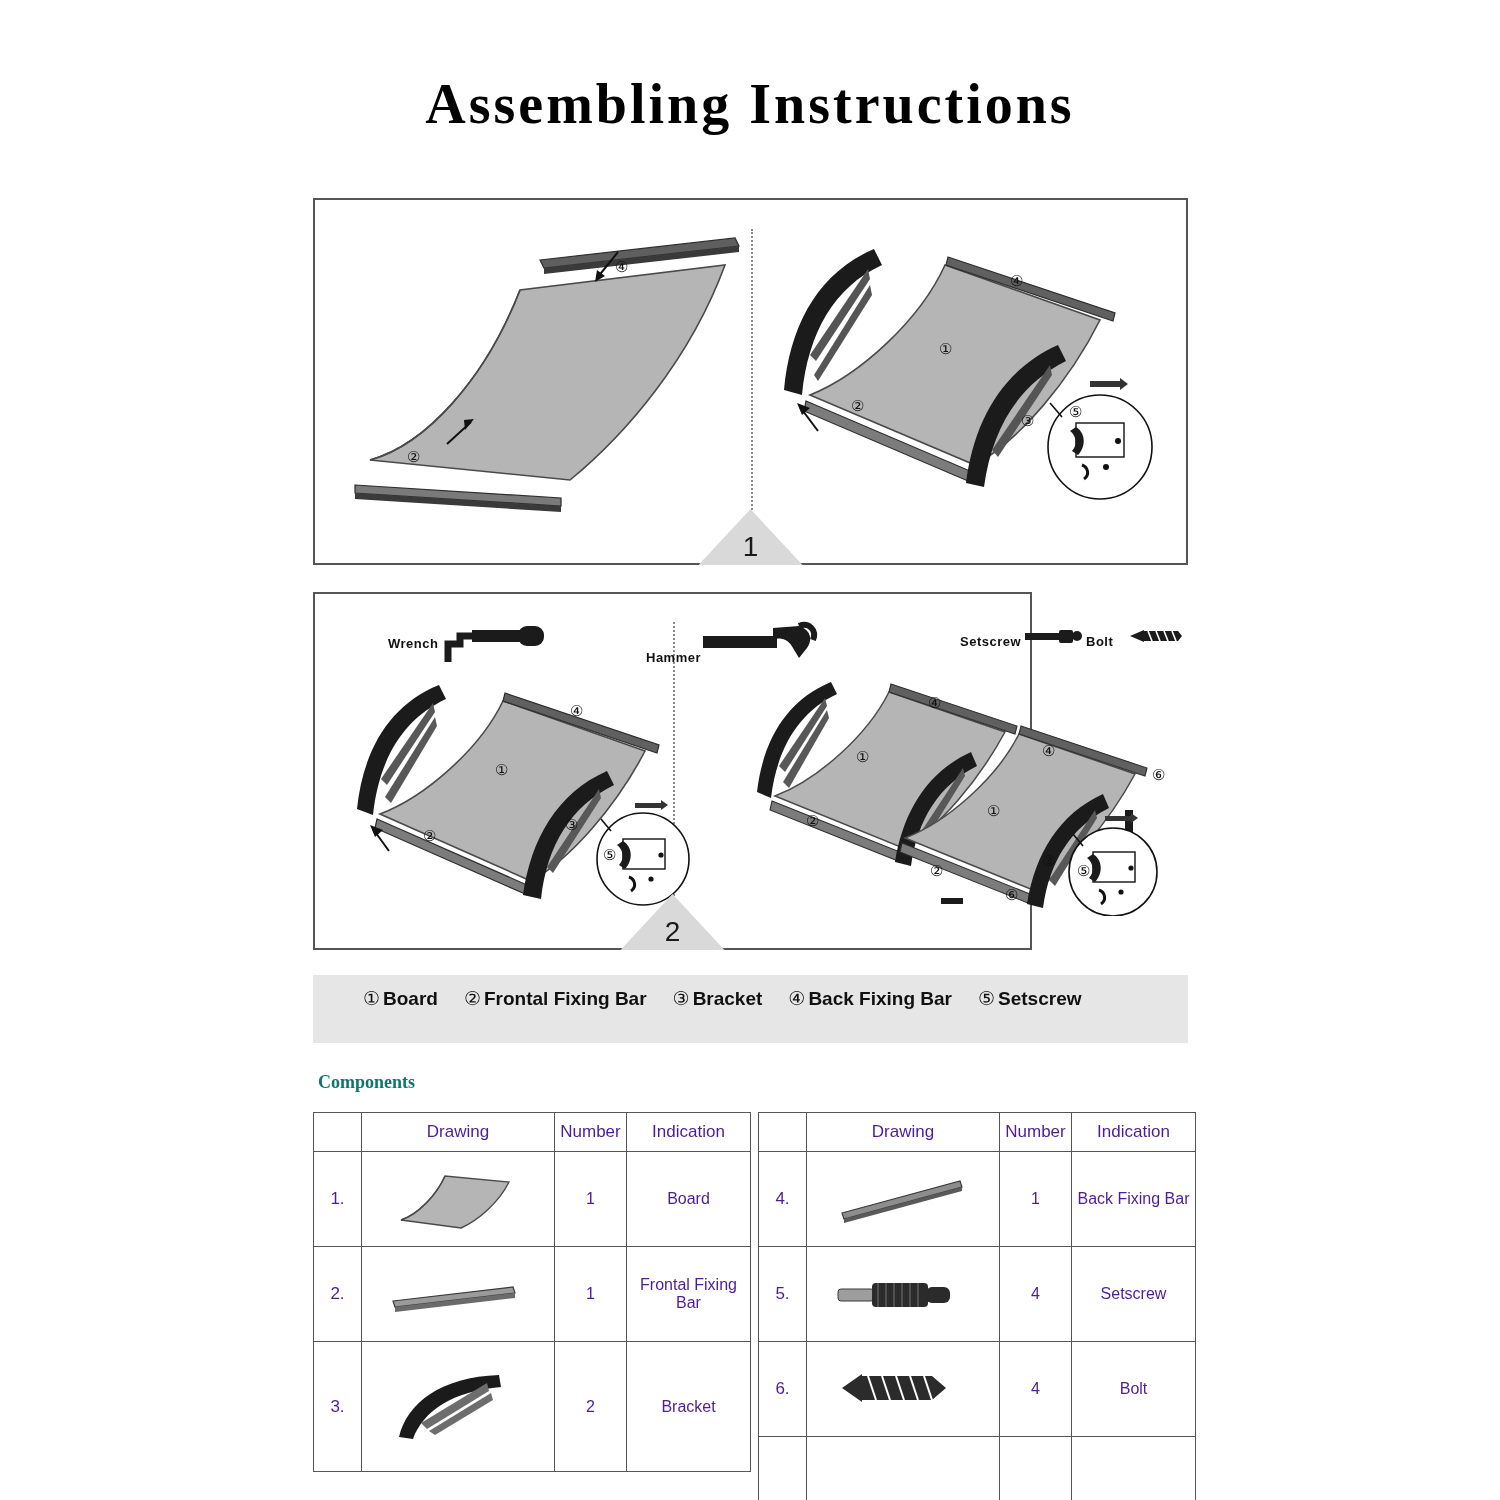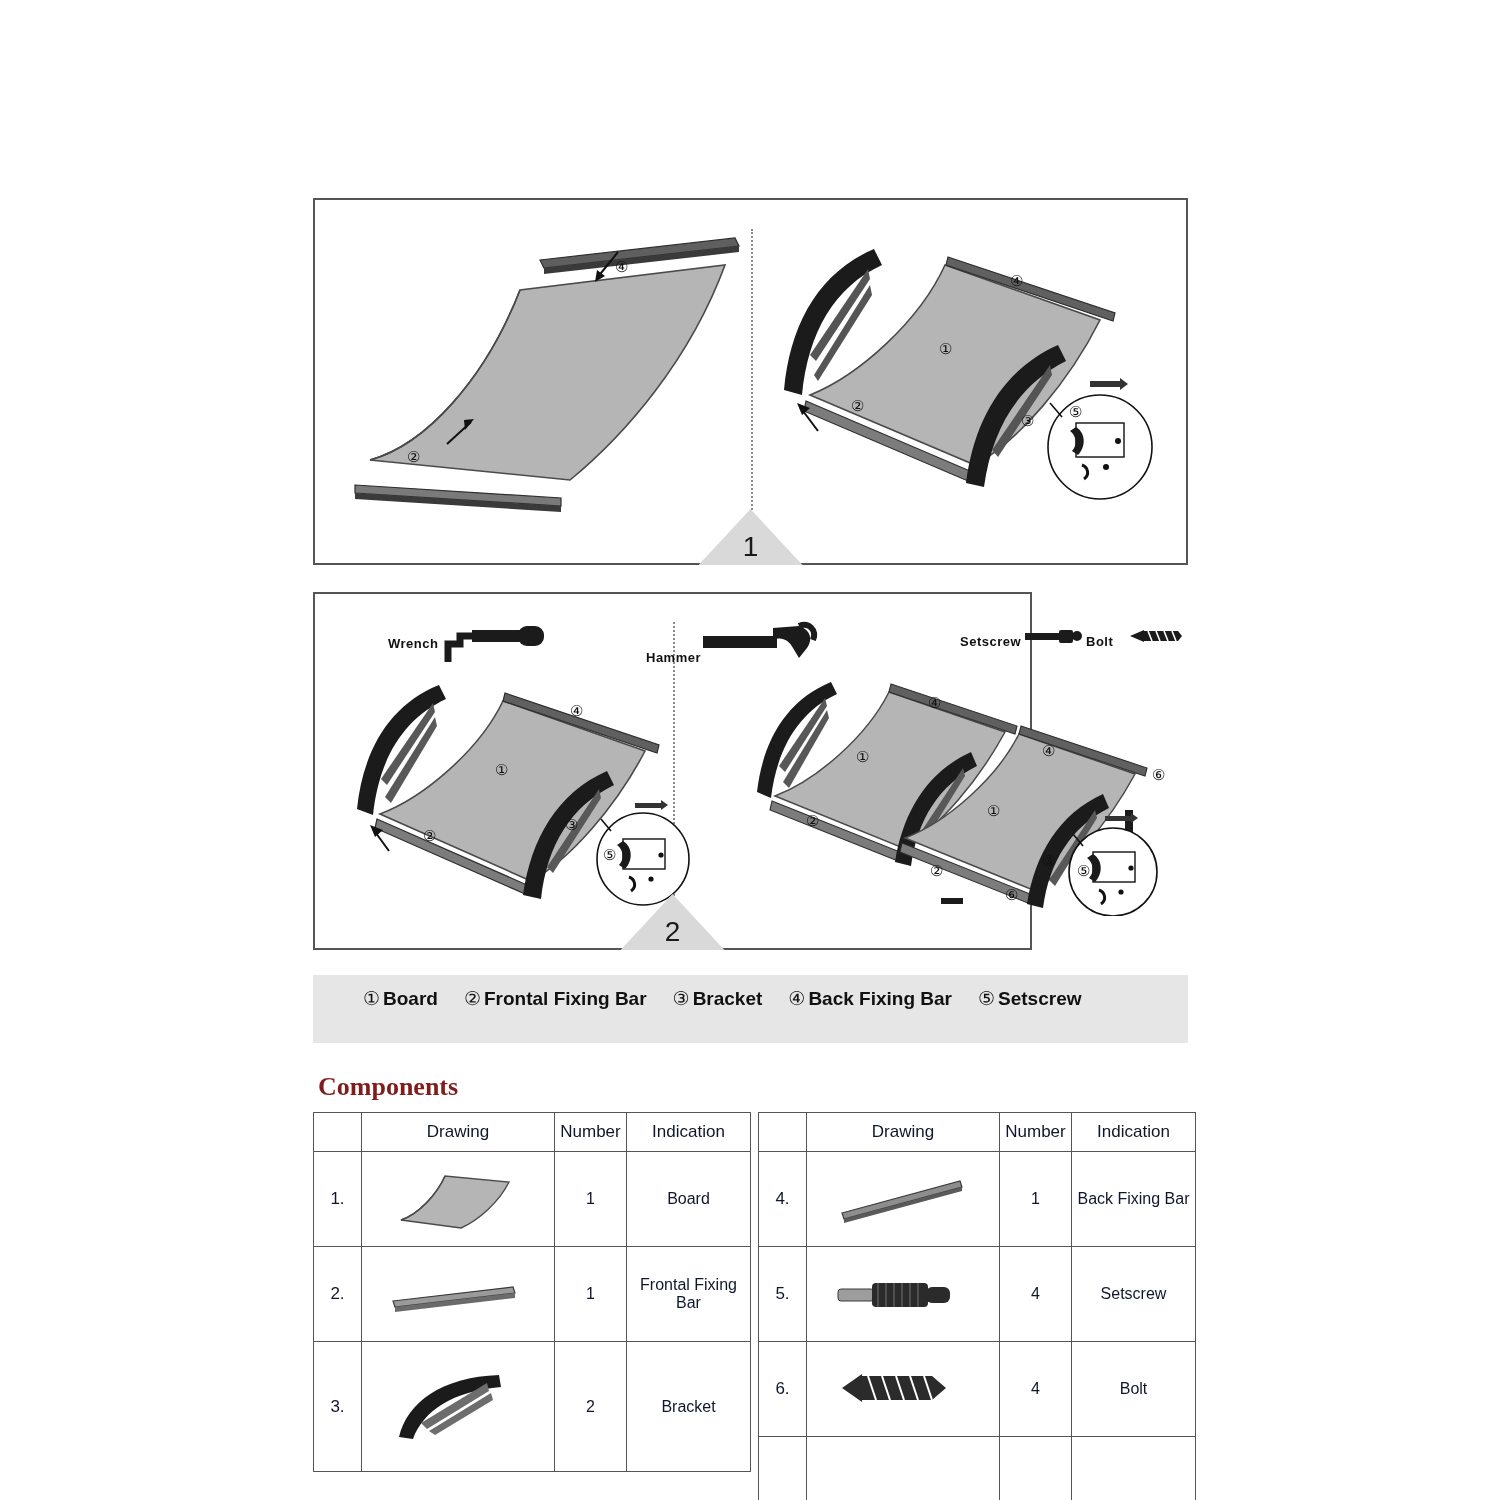--- a/index.html
+++ b/index.html
@@ -99,29 +99,29 @@
     margin-right: 3px;
   }
 
   
   .components-heading {
     position: absolute;
     left: 318px;
     top: 1072px;
     font-family: "Liberation Serif", serif;
     font-weight: bold;
-    font-size: 26px;
-    color: #7f1d1d;
+    font-size: 18px;
+    color: #0f766e;
   }
   table.comp {
     position: absolute;
     border-collapse: collapse;
     table-layout: fixed;
     font-size: 16px;
-    color: #0f172a;
+    color: #4c1d95;
   }
   table.comp td, table.comp th {
     border: 1px solid #555;
     text-align: center;
     vertical-align: middle;
     font-weight: normal;
   }
   #comp-left  { left: 313px; top: 1112px; width: 437px; }
   #comp-right { left: 758px; top: 1112px; width: 430px; }
   .col-idx   { width: 48px; }
@@ -149,20 +149,21 @@
     font-weight: bold;
     color: #111;
     letter-spacing: .5px;
   }
 </style>
 </head>
 <body>
 
 <div class="page">
 
+  <div class="title">Assembling Instructions</div>
 
   <div class="panel" id="panel-1">
     <div class="divider-dotted" style="left:50%;"></div>
 
     <svg class="fig" style="left:20px; top:30px;" width="420" height="290" viewBox="0 0 420 290">
 
       <path d="M35 230 C 90 215, 150 150, 185 60 L 390 35 C 355 130, 290 205, 235 250 Z" fill="#b5b5b5" stroke="#4a4a4a" stroke-width="1.6"></path>
       <path d="M35 230 C 90 215, 150 150, 185 60" fill="none" stroke="#4a4a4a" stroke-width="1.6"></path>
 
       <path d="M205 30 L 400 8 L 404 16 L 209 38 Z" fill="#5f5f5f" stroke="#2e2e2e" stroke-width="1.2"></path>

